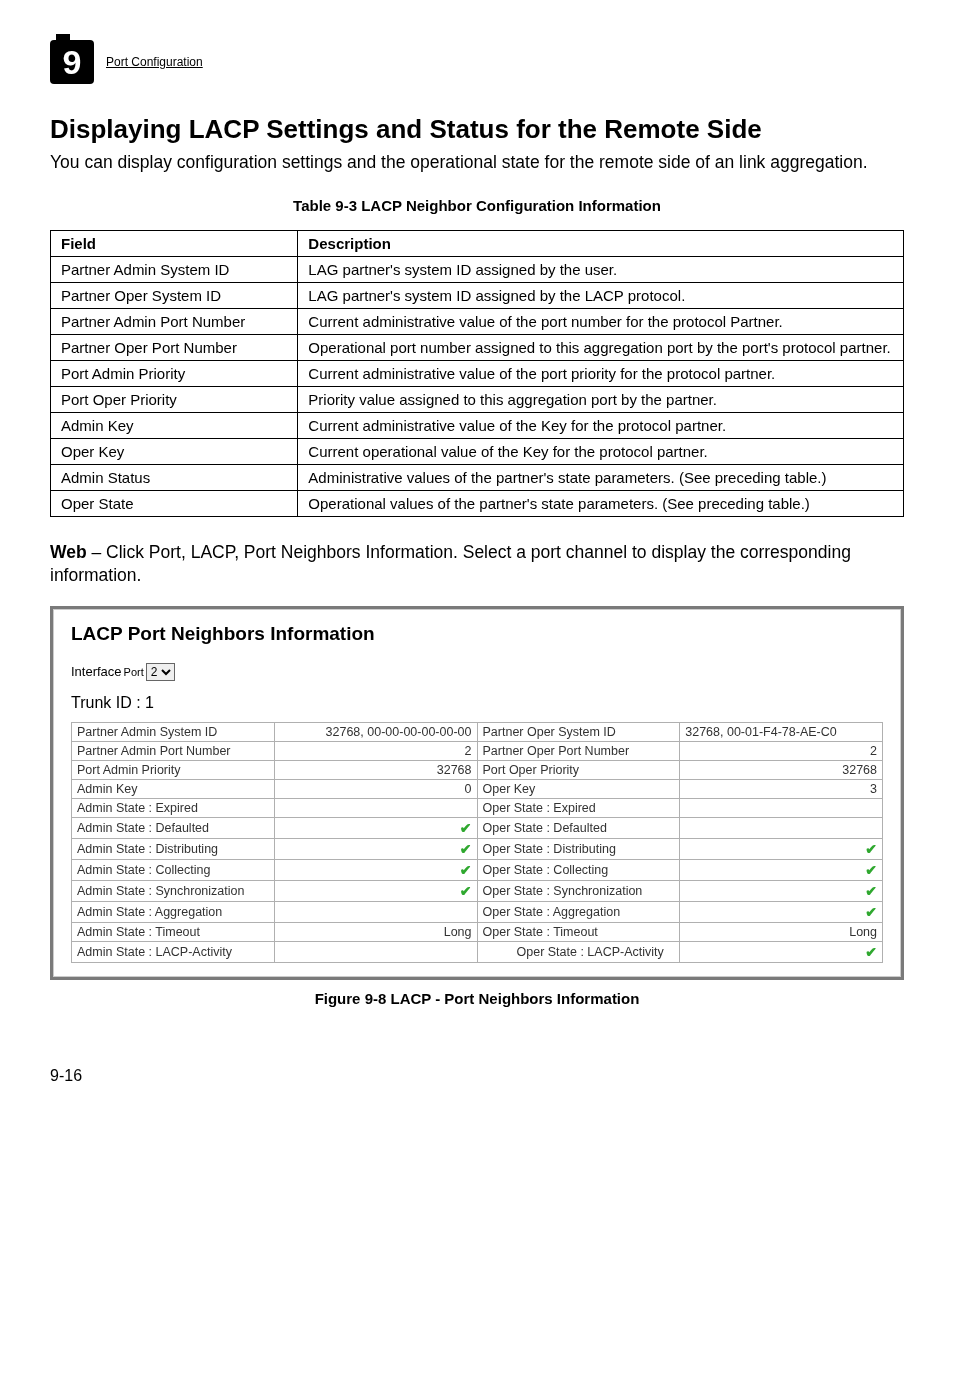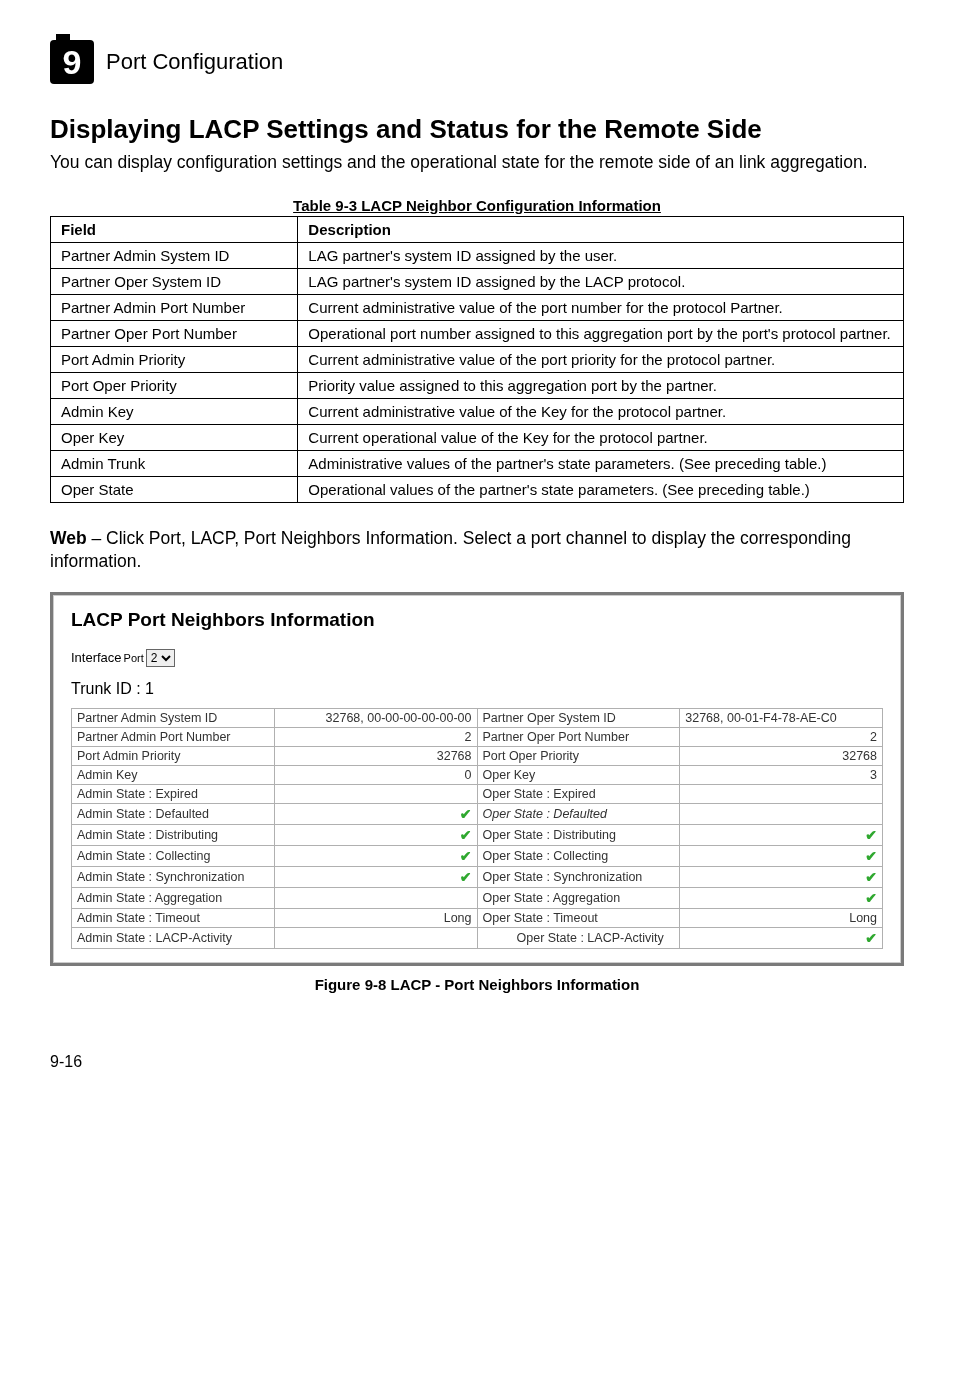--- a/index.html
+++ b/index.html
@@ -20,24 +20,24 @@
     border-radius: 4px;
     position: relative;
   }
   .pg-icon::before {
     content: "";
     position: absolute;
     width: 14px; height: 14px;
     background: #000;
     top: -6px; left: 6px;
   }
-  .hdr-label { font-size: 22px; }
+  .hdr-label { font-size: 12px; text-decoration: underline; }
   h1.section { font-size: 26px; font-weight: bold; margin-bottom: 6px; }
   p.intro { font-size: 17.5px; line-height: 1.35; margin-bottom: 22px; }
-  .tbl-caption { text-align: center; font-weight: bold; font-size: 15px; margin-bottom: 2px; text-decoration: underline; }
+  .tbl-caption { text-align: center; font-weight: bold; font-size: 15px; margin-bottom: 16px; }
   table.desc {
     width: 100%;
     border-collapse: collapse;
     margin-bottom: 24px;
   }
   table.desc th, table.desc td {
     border: 1px solid #000;
     padding: 4px 10px;
     text-align: left;
     vertical-align: top;
@@ -133,21 +133,21 @@
       </tr>
       <tr>
         <td>Admin Key</td>
         <td>Current administrative value of the Key for the protocol partner.</td>
       </tr>
       <tr>
         <td>Oper Key</td>
         <td>Current operational value of the Key for the protocol partner.</td>
       </tr>
       <tr>
-        <td>Admin Trunk</td>
+        <td>Admin Status</td>
         <td>Administrative values of the partner's state parameters. (See preceding table.)</td>
       </tr>
       <tr>
         <td>Oper State</td>
         <td>Operational values of the partner's state parameters. (See preceding table.)</td>
       </tr>
     </tbody>
 </table>
 
 <p class="web">
@@ -195,21 +195,21 @@
         </tr>
         <tr>
           <td style="width: 25%;">Admin State : Expired</td>
           <td class="r" style="width: 25%;"></td>
           <td style="width: 25%;">Oper State : Expired</td>
           <td class="r" style="width: 25%;"></td>
         </tr>
         <tr>
           <td style="width: 25%;">Admin State : Defaulted</td>
           <td class="r" style="width: 25%;"><span class="chk">✔</span></td>
-          <td style="width: 25%; font-style: italic;">Oper State : Defaulted</td>
+          <td style="width: 25%;">Oper State : Defaulted</td>
           <td class="r" style="width: 25%;"></td>
         </tr>
         <tr>
           <td style="width: 25%;">Admin State : Distributing</td>
           <td class="r" style="width: 25%;"><span class="chk">✔</span></td>
           <td style="width: 25%;">Oper State : Distributing</td>
           <td class="r" style="width: 25%;"><span class="chk">✔</span></td>
         </tr>
         <tr>
           <td style="width: 25%;">Admin State : Collecting</td>

